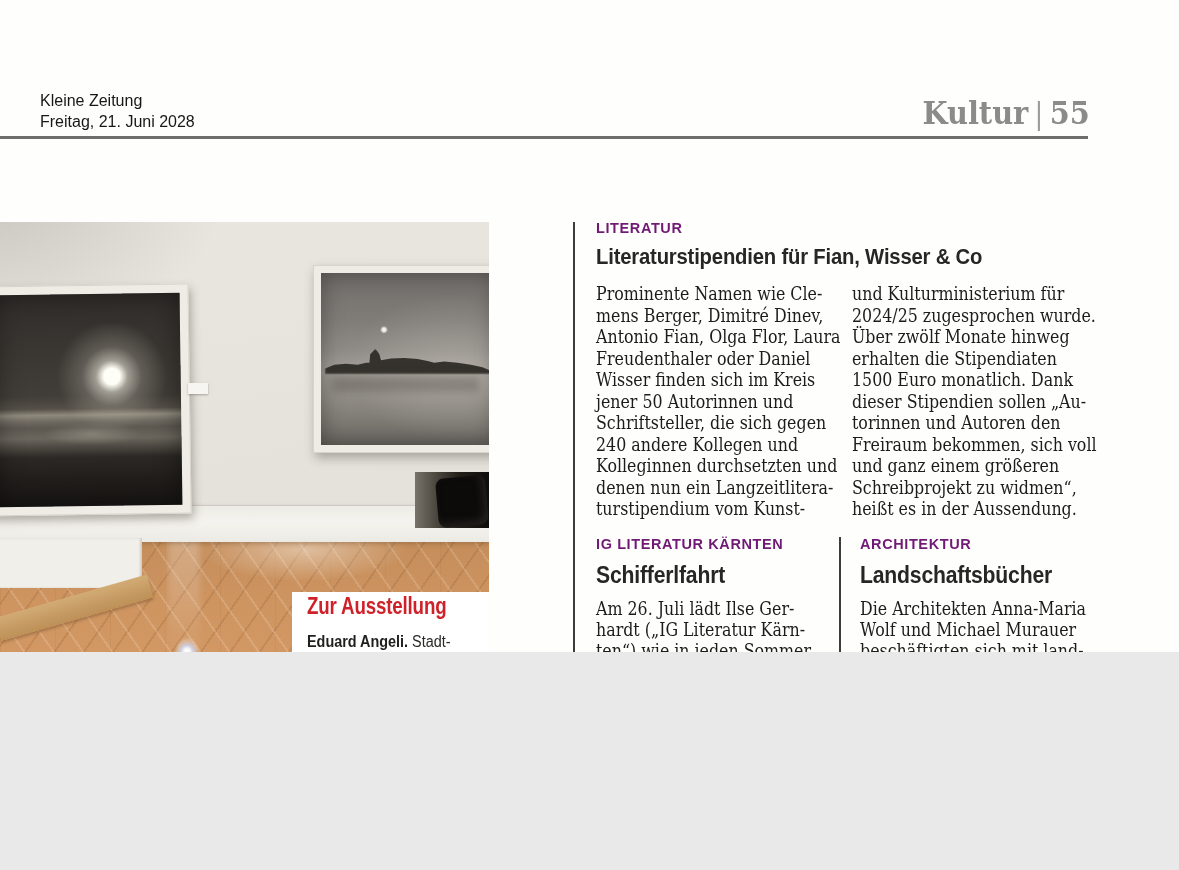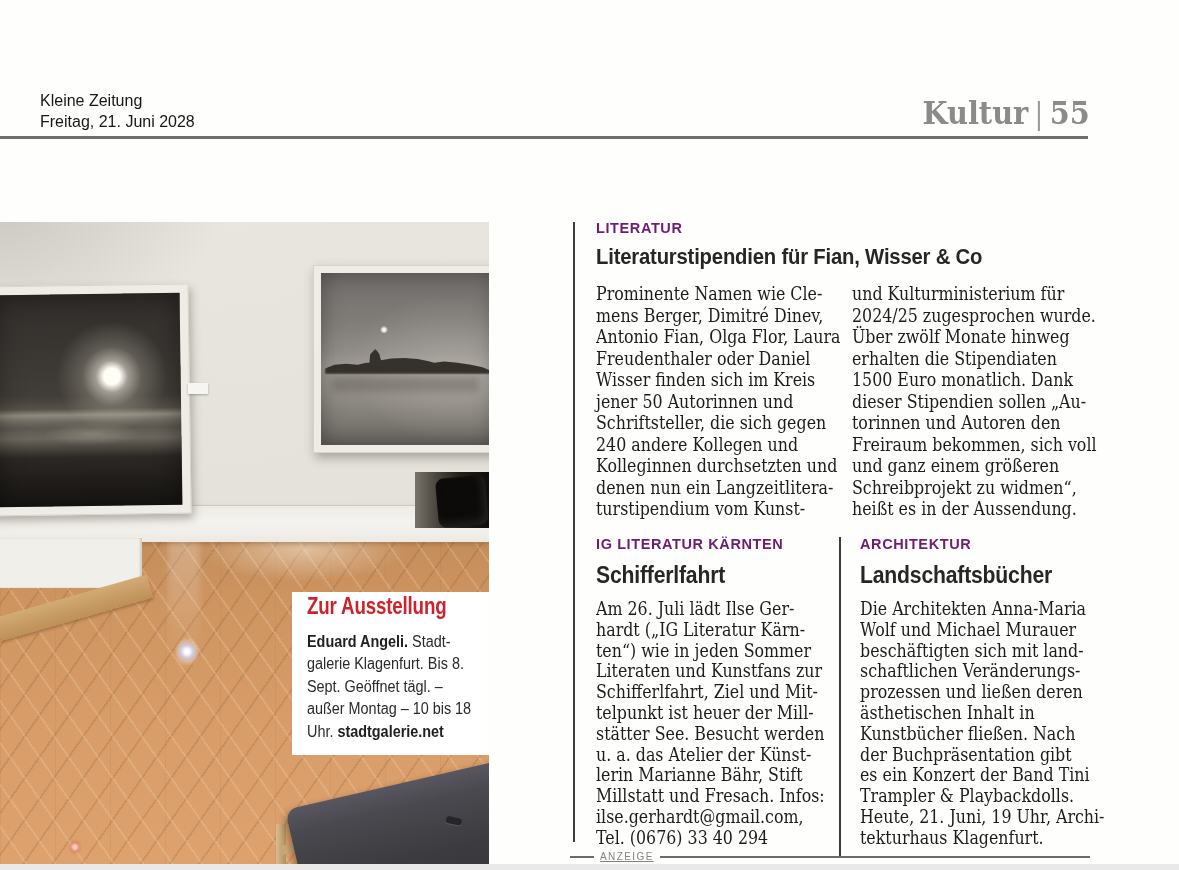--- a/index.html
+++ b/index.html
@@ -1,16 +1,16 @@
 <!DOCTYPE html>
 <html><head>
 <meta charset="utf-8">
 <style>
   html,body{margin:0;padding:0;background:#e9e9e9;}
-  #page{position:relative;width:1179px;height:864px;background:#fefefd;overflow:hidden;
+  #page{position:relative;width:1179px;height:652px;background:#fefefd;overflow:hidden;
         font-family:"Liberation Sans",sans-serif;color:#1d1d1b;margin:0 auto;}
 
   
   .masthead{position:absolute;left:40px;top:90px;font-size:16px;line-height:21px;color:#171715;}
   .section-head{position:absolute;right:89px;top:94px;font-family:"DejaVu Serif",serif;
         font-weight:bold;font-size:32px;color:#8b8b89;transform:scaleX(.9);transform-origin:100% 50%;
         white-space:nowrap;}
   .section-head .pipe{font-weight:normal;color:#9a9a98;padding:0 7px;font-size:29px;}
   .header-rule{position:absolute;left:0;top:136px;width:1088px;height:3px;background:#6e6e6c;}
 

